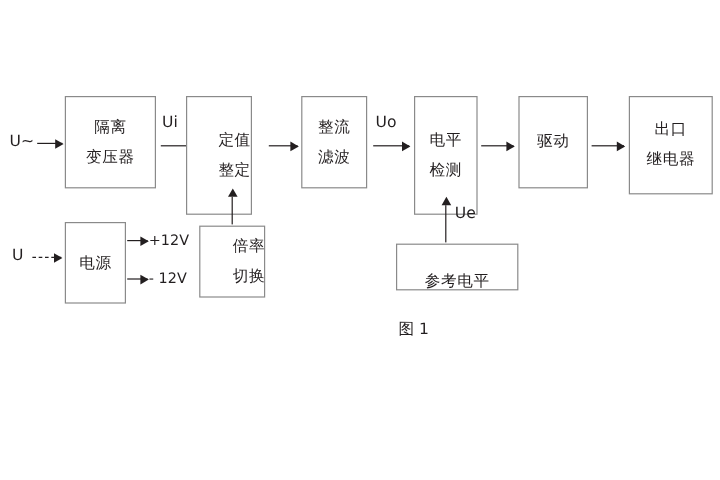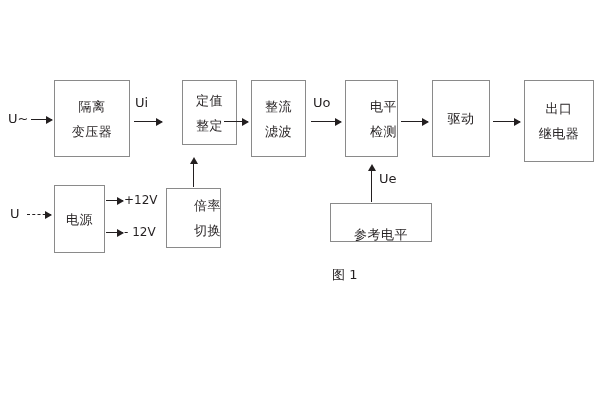--- a/index.html
+++ b/index.html
@@ -114,36 +114,36 @@
   <div class="arrow-r" style="left:31px; top:119px; width:21px;"></div>
 
   <div class="block" style="left:54px; top:80px; width:76px; height:77px;">
     <span class="line">隔离</span>
     <span class="line">变压器</span>
   </div>
 
   <div class="label" style="left:135px; top:96px;">Ui</div>
   <div class="arrow-r" style="left:134px; top:121px; width:28px;"></div>
 
-  <div class="block" style="left:182px; top:80px; width:55px; height:65px;">
+  <div class="block" style="left:155px; top:80px; width:55px; height:99px;align-items:flex-end;">
     <span class="line">定值</span>
     <span class="line">整定</span>
   </div>
 
   <div class="arrow-r" style="left:224px; top:121px; width:24px;"></div>
 
   <div class="block" style="left:251px; top:80px; width:55px; height:77px;">
     <span class="line">整流</span>
     <span class="line">滤波</span>
   </div>
 
   <div class="label" style="left:313px; top:96px;">Uo</div>
   <div class="arrow-r" style="left:311px; top:121px; width:30px;"></div>
 
-  <div class="block" style="left:345px; top:80px; width:53px; height:77px;align-items:flex-end;">
+  <div class="block" style="left:345px; top:80px; width:53px; height:99px;">
     <span class="line">电平</span>
     <span class="line">检测</span>
   </div>
 
   <div class="arrow-r" style="left:401px; top:121px; width:27px;"></div>
 
   <div class="block single" style="left:432px; top:80px; width:58px; height:77px;">
     <span class="line">驱动</span>
   </div>
 

